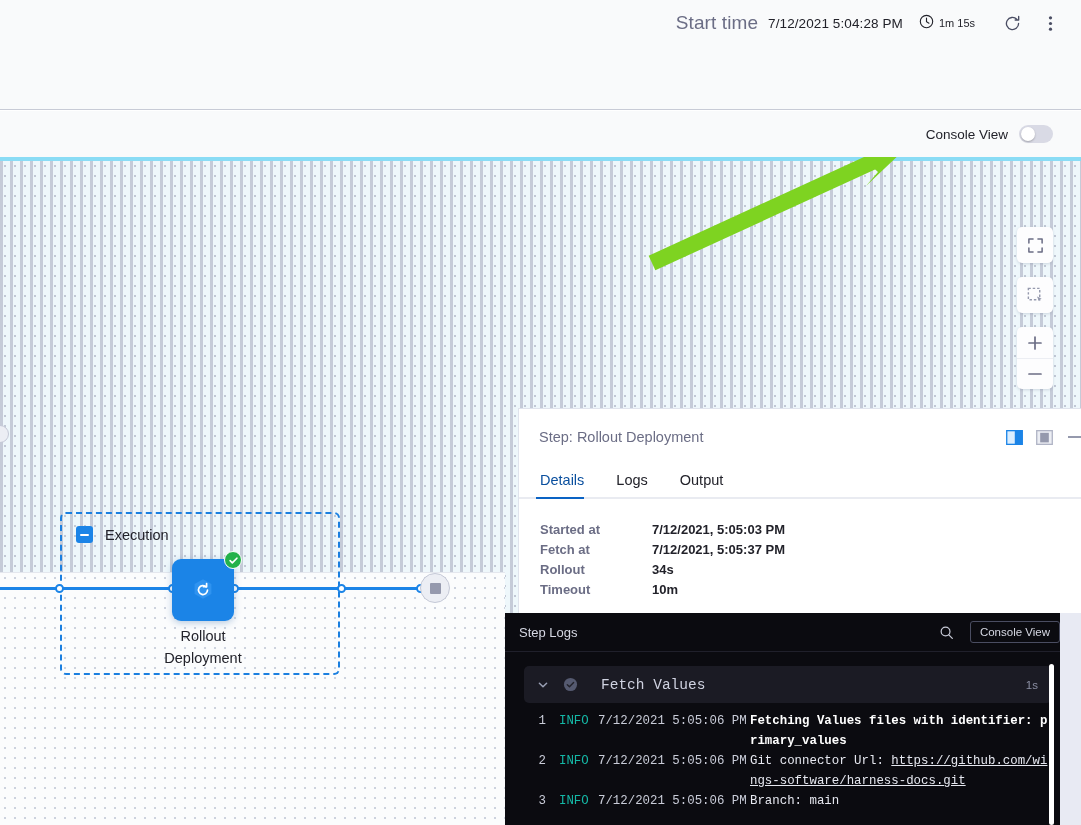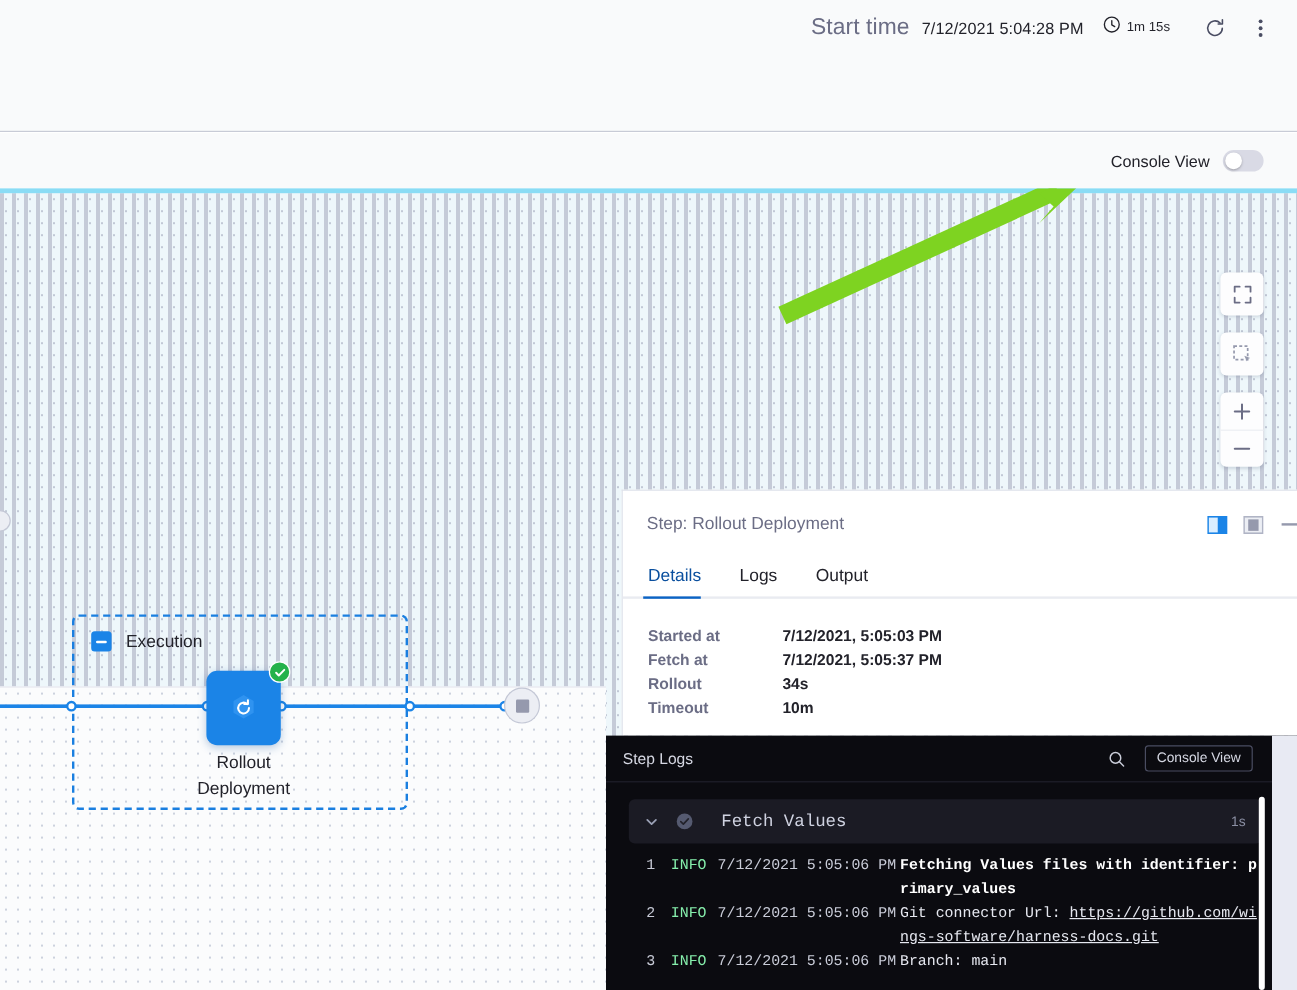--- a/index.html
+++ b/index.html
@@ -185,21 +185,21 @@
   .kv-key { width: 112px; font-size: 13px; color: #6b6d85; font-weight: bold; }
   .kv-val { font-size: 13px; color: #22222a; font-weight: bold; }
 
   
   .logs-panel {
     position: absolute; left: 505px; top: 613px; width: 576px; height: 212px;
     background: #0b0b10; z-index: 8; overflow: hidden;
   }
   .logs-header {
     position: absolute; left: 0; top: 0; width: 100%; height: 39px;
-    display: flex; align-items: center; padding: 0 37px 0 14px;
+    display: flex; align-items: center; padding: 0 21px 0 14px;
     border-bottom: 1px solid #20202b;
   }
   .logs-title { font-size: 13px; color: #d6d8e3; flex: 1; }
   .logs-search { width: 22px; height: 22px; display:flex; align-items:center; justify-content:center; cursor: pointer; }
   .console-view-btn {
     margin-left: 12px; border: 1px solid #4a4d61; border-radius: 3px;
     padding: 4px 9px; font-size: 11.5px; color: #d6d8e3; cursor: pointer; white-space: nowrap;
   }
   .log-section {
     position: absolute; left: 19px; top: 53px; width: 528px; height: 37px;
@@ -213,21 +213,21 @@
     font-size: 14.5px; color: #cfd2e0;
   }
   .sect-time { font-family: "Liberation Sans", sans-serif; font-size: 11.5px; color: #8b8fa3; }
 
   .log-lines {
     position: absolute; left: 19px; top: 98px; width: 528px;
     font-family: "Liberation Mono", monospace; font-size: 12.4px; line-height: 20px;
   }
   .log-line { display: flex; align-items: flex-start; margin-bottom: 0px; }
   .ln-num { width: 22px; text-align: right; color: #c9ccd8; flex: none; }
-  .ln-lvl { width: 52px; padding-left: 13px; color: #86efac; flex: none; }
+  .ln-lvl { width: 52px; padding-left: 13px; color: #14b8a6; flex: none; }
   .ln-time { width: 152px; color: #c9ccd8; flex: none; }
   .ln-msg { flex: 1; color: #e6e8f0; word-break: break-all; }
   .ln-msg.bold { font-weight: bold; color: #ffffff; }
   .ln-link { color: #e6e8f0; text-decoration: underline; word-break: break-all; cursor: pointer; }
 
   .log-scroll-track {
     position: absolute; right: 27px; top: 51px; width: 5px; height: 161px;
   }
   .log-scroll-thumb {
     position: absolute; left: 0; top: 0; width: 5px; height: 161px;

